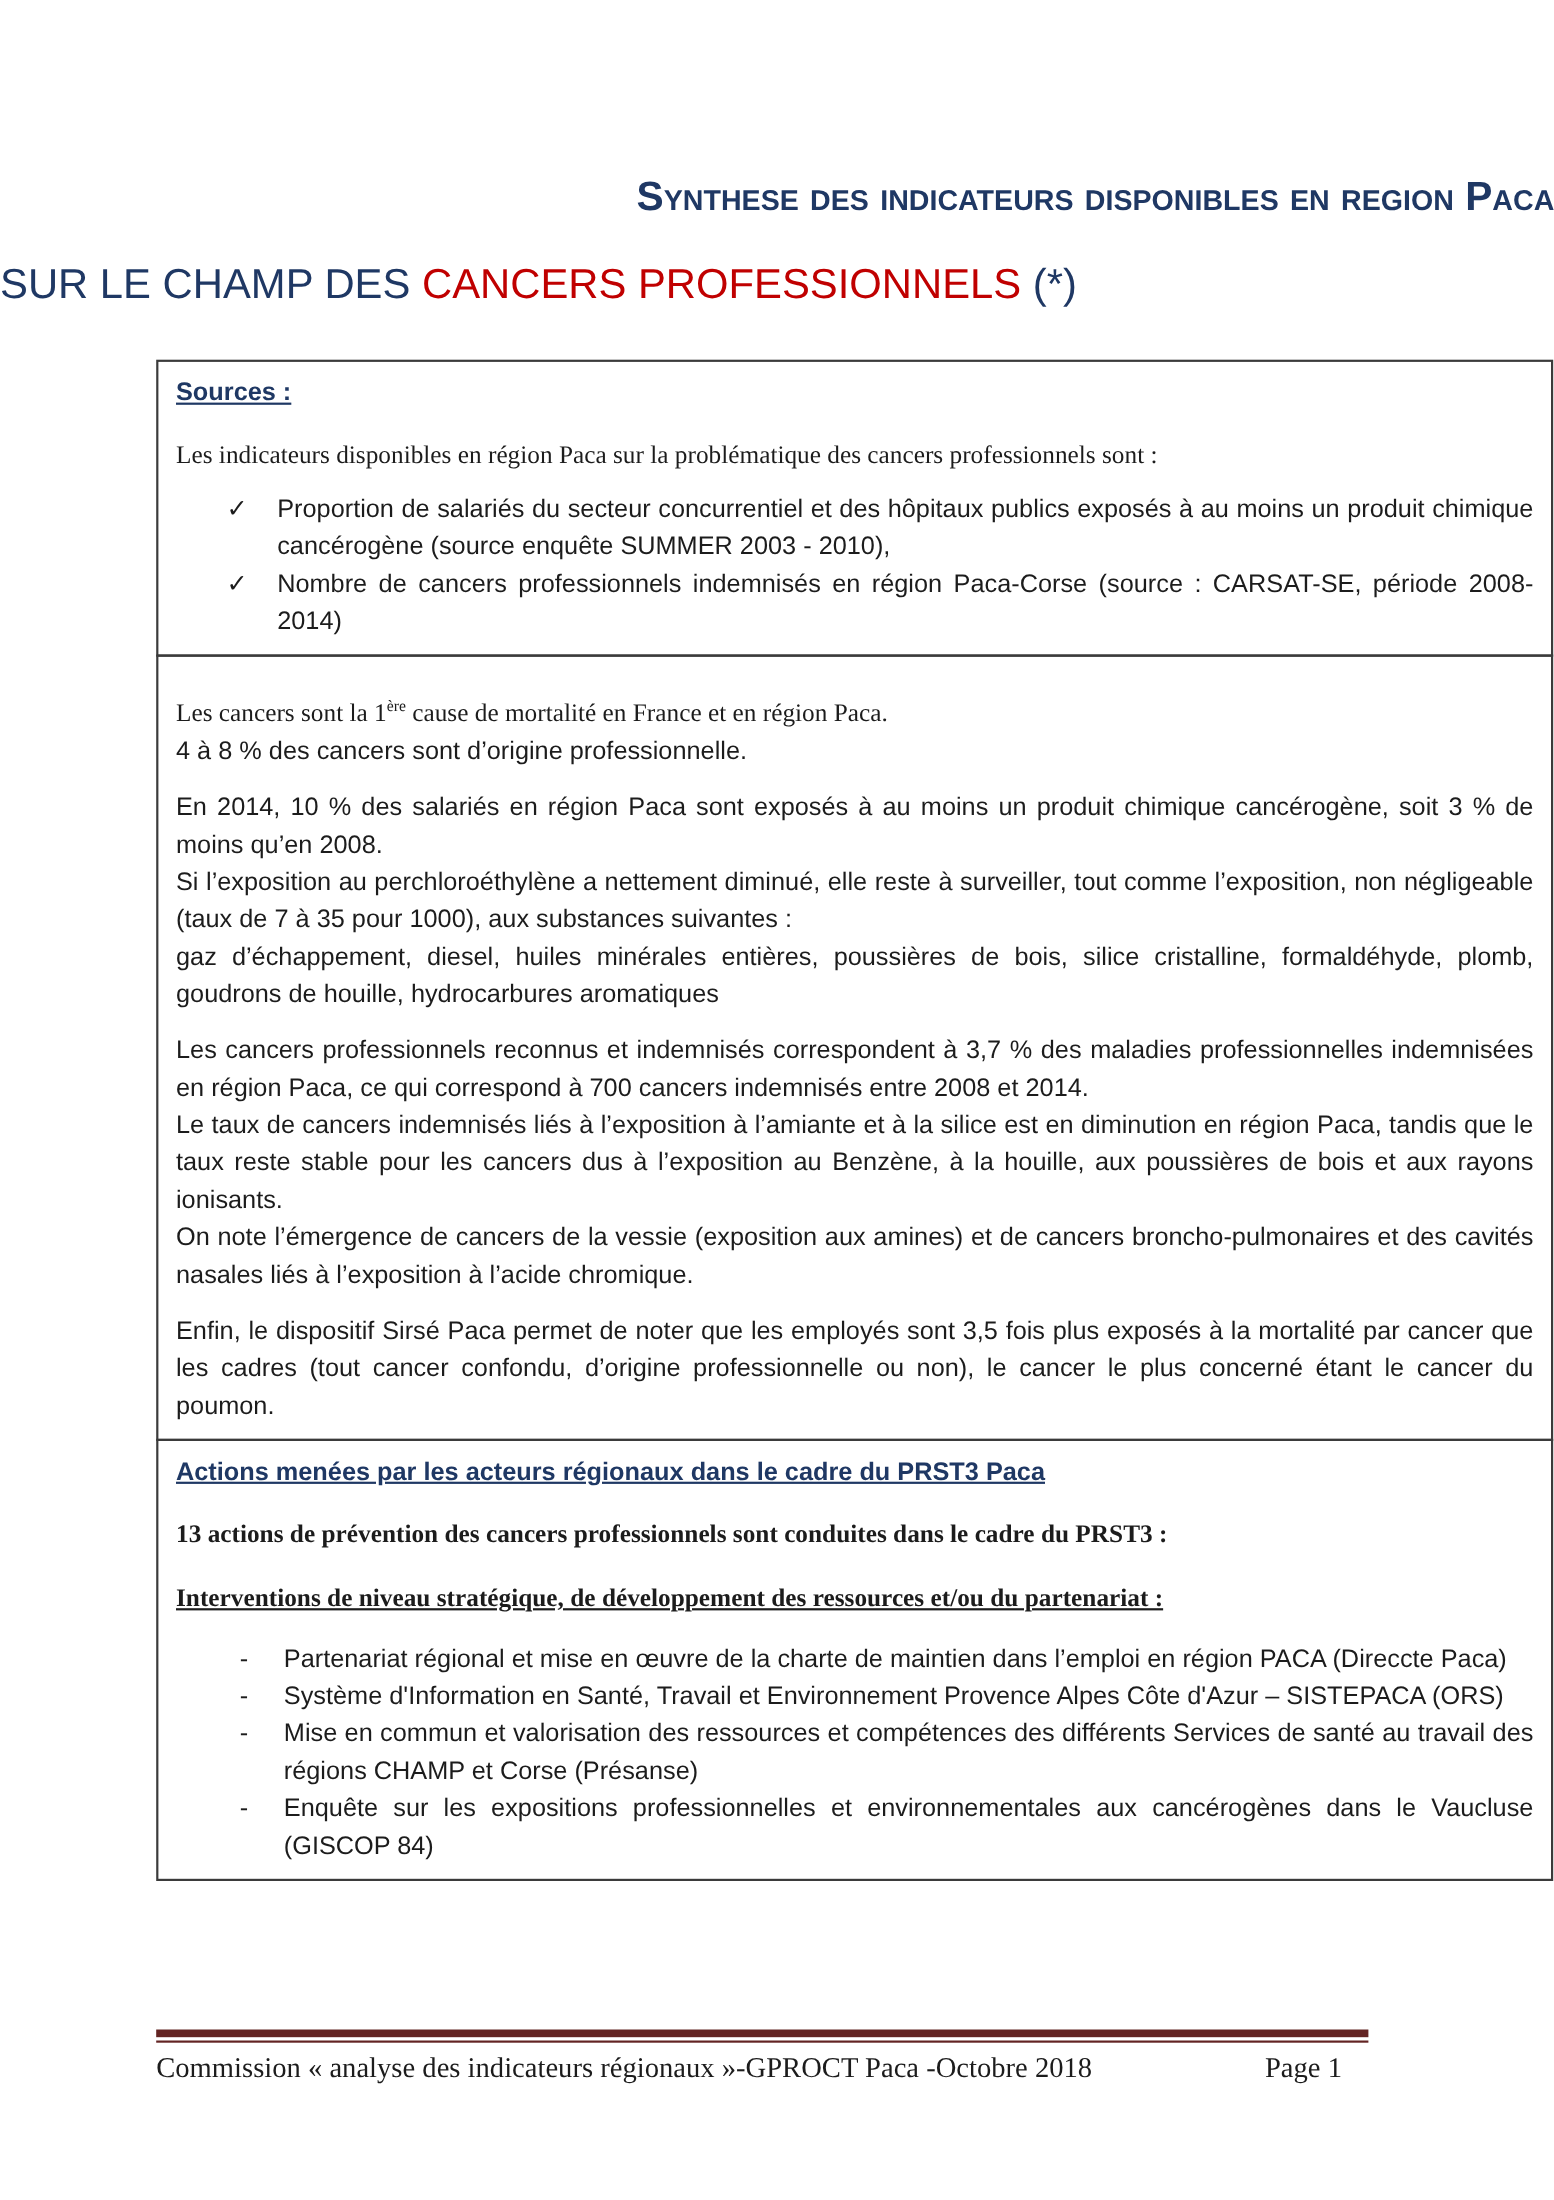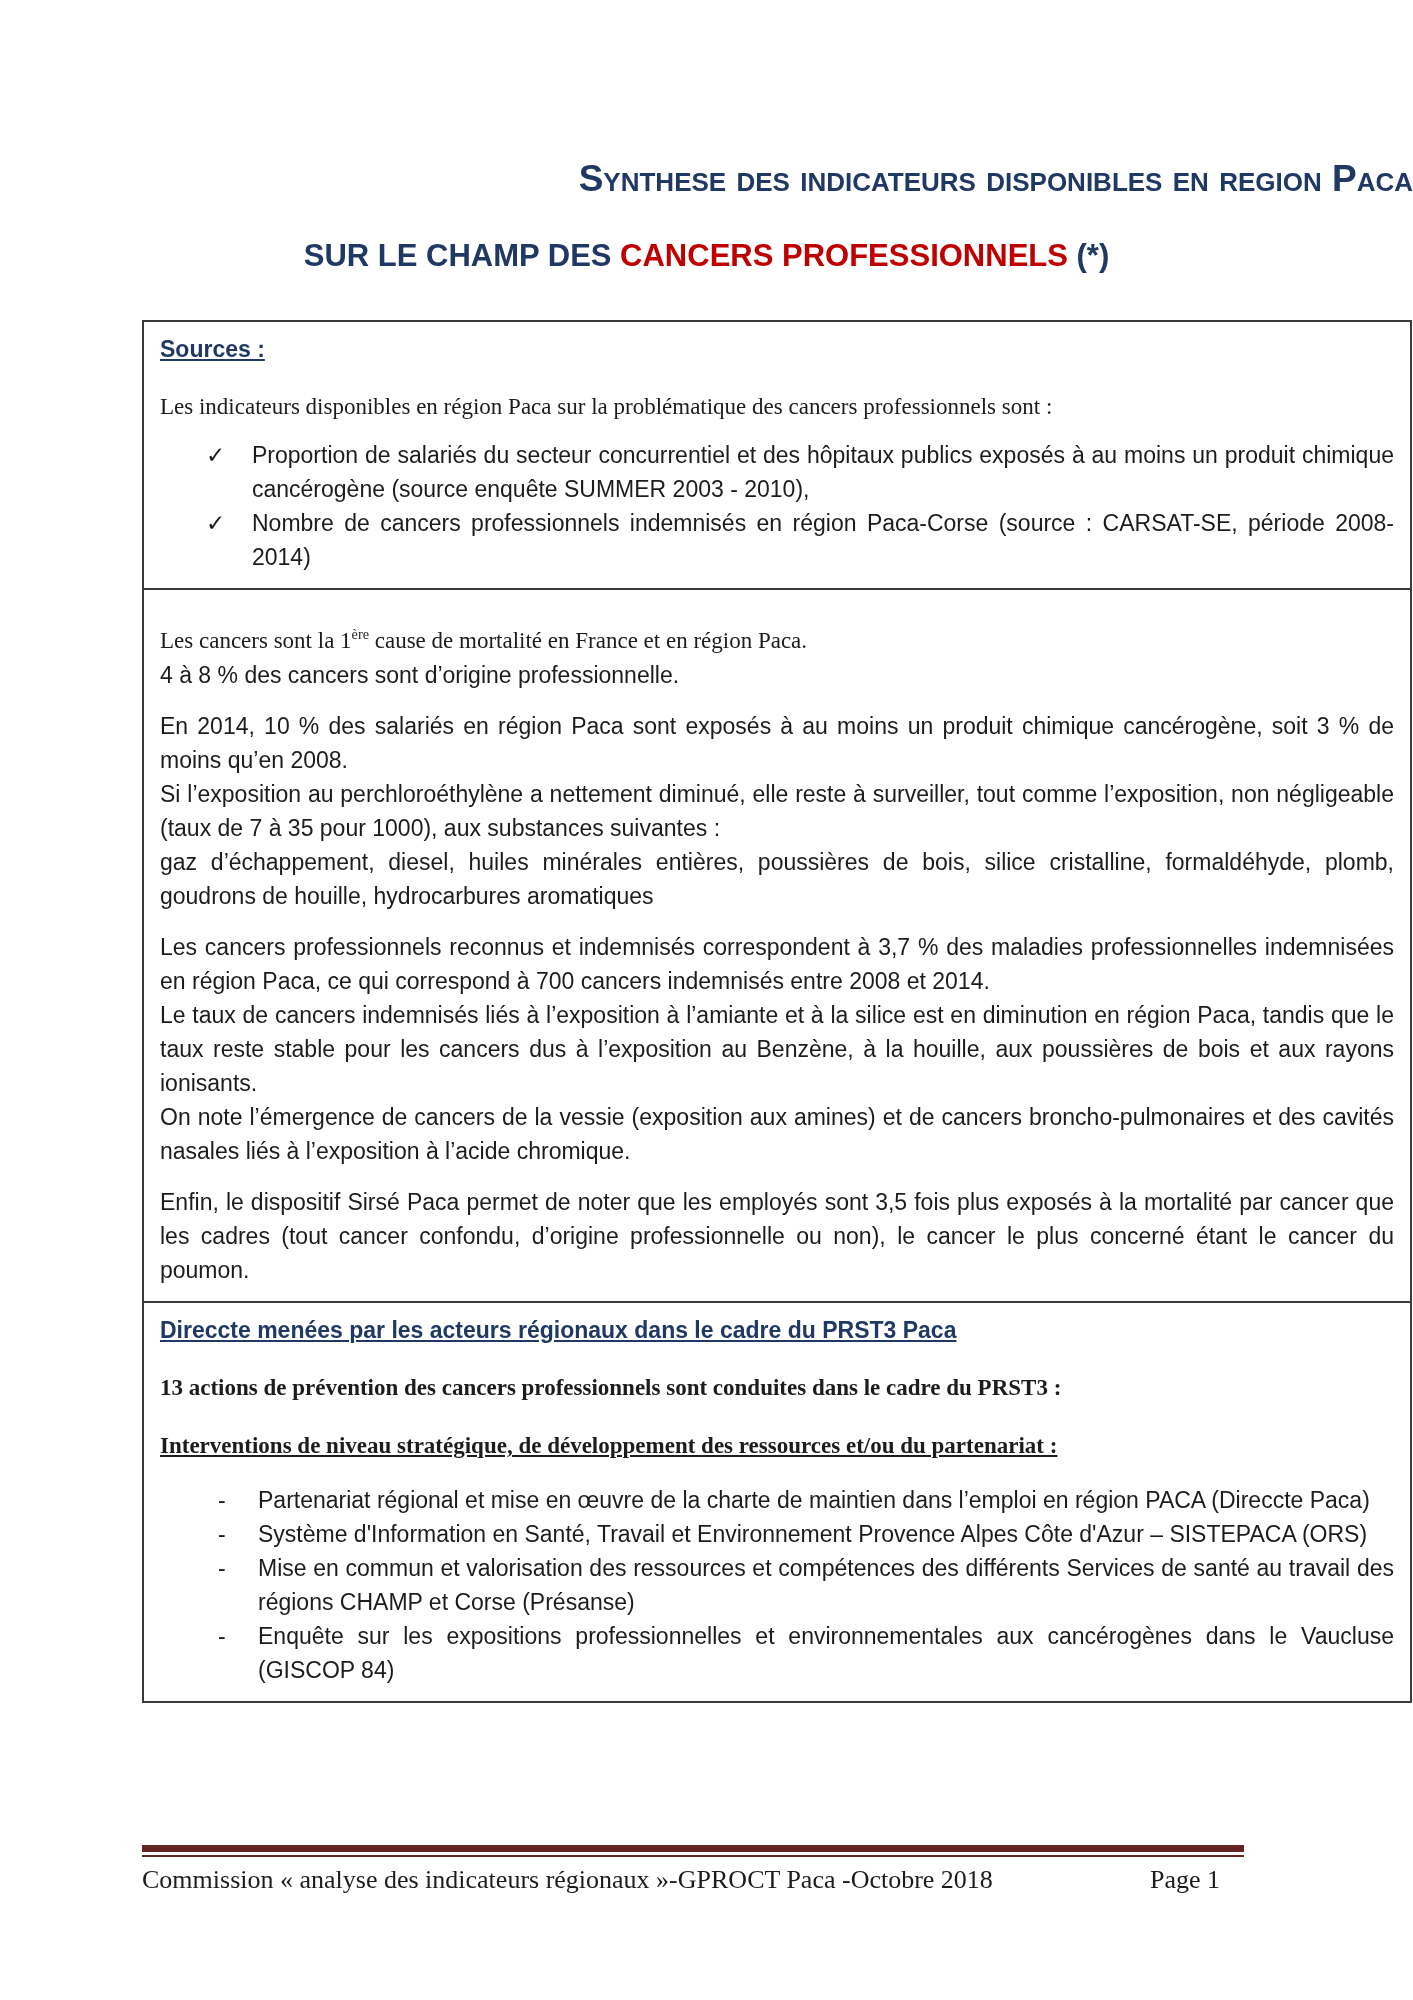--- a/index.html
+++ b/index.html
@@ -16,23 +16,23 @@
   .doc-title {
     margin:158px 0 0;
     text-align:right;
     font-size:37px;
     font-weight:700;
     font-variant:small-caps;
     color:var(--heading-navy, #1f3864);
   }
   .doc-subtitle {
     margin-top:38px;
-    text-align:center;
-    font-size:31px;
-    font-weight:700;
+    text-align:left;
+    font-size:38px;
+    font-weight:400;
     color:var(--heading-navy, #1f3864);
   }
   .doc-subtitle .red { color:var(--highlight-red, #c00000); }
 
   
   .box {
     margin-left:142px;
     width:1270px;
     box-sizing:border-box;
     border:2px solid var(--box-border, #3b3b3b);
@@ -119,21 +119,21 @@
     <p>gaz d’échappement, diesel, huiles minérales entières, poussières de bois, silice cristalline, formaldéhyde, plomb, goudrons de houille, hydrocarbures aromatiques</p>
 
     <p class="mt-group">Les cancers professionnels reconnus et indemnisés correspondent à 3,7 % des maladies professionnelles indemnisées en région Paca, ce qui correspond à 700 cancers indemnisés entre 2008 et 2014.</p>
     <p>Le taux de cancers indemnisés liés à l’exposition à l’amiante et à la silice est en diminution en région Paca, tandis que le taux reste stable pour les cancers dus à l’exposition au Benzène, à la houille, aux poussières de bois et aux rayons ionisants.</p>
     <p>On note l’émergence de cancers de la vessie (exposition aux amines) et de cancers broncho-pulmonaires et des cavités nasales liés à l’exposition à l’acide chromique.</p>
 
     <p class="mt-group">Enfin, le dispositif Sirsé Paca permet de noter que les employés sont 3,5 fois plus exposés à la mortalité par cancer que les cadres (tout cancer confondu, d’origine professionnelle ou non), le cancer le plus concerné étant le cancer du poumon.</p>
   </div>
 
   <div class="box">
-    <div class="box-heading">Direccte menées par les acteurs régionaux dans le cadre du PRST3 Paca</div>
+    <div class="box-heading">Actions menées par les acteurs régionaux dans le cadre du PRST3 Paca</div>
     <p class="mt-line bold">13 actions de prévention des cancers professionnels sont conduites dans le cadre du PRST3 :</p>
     <p class="mt-line bold u">Interventions de niveau stratégique, de développement des ressources et/ou du partenariat :</p>
 
     <div class="dash-list">
       <div class="flex-item">
         <span class="marker">-</span>
         <span class="txt">Partenariat régional et mise en œuvre de la charte de maintien dans l’emploi en région PACA (Direccte Paca)</span>
       </div>
       <div class="flex-item">
         <span class="marker">-</span>

